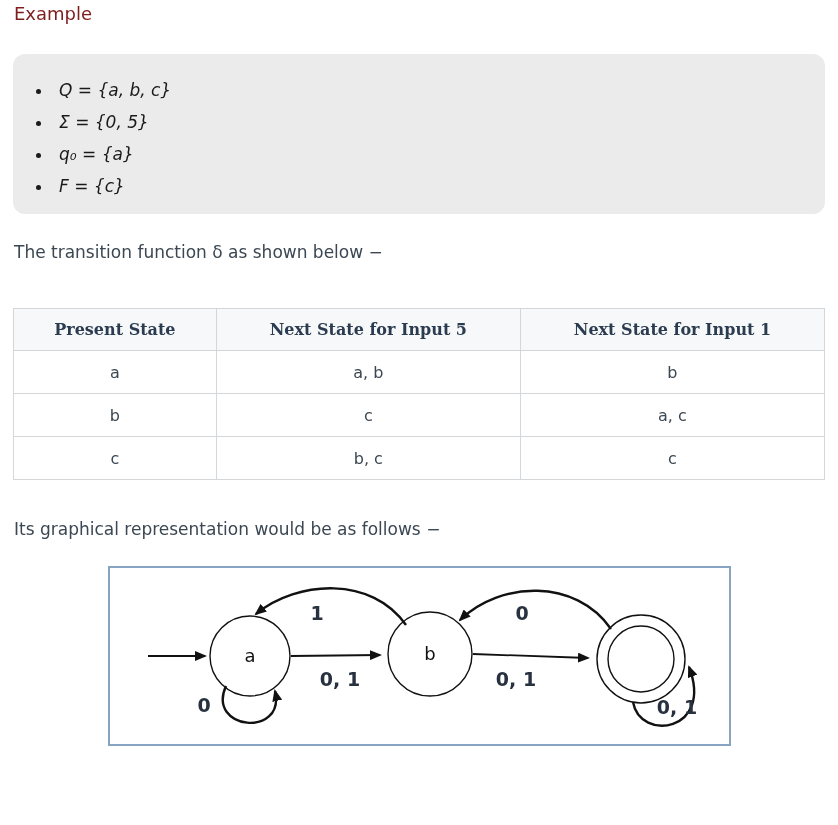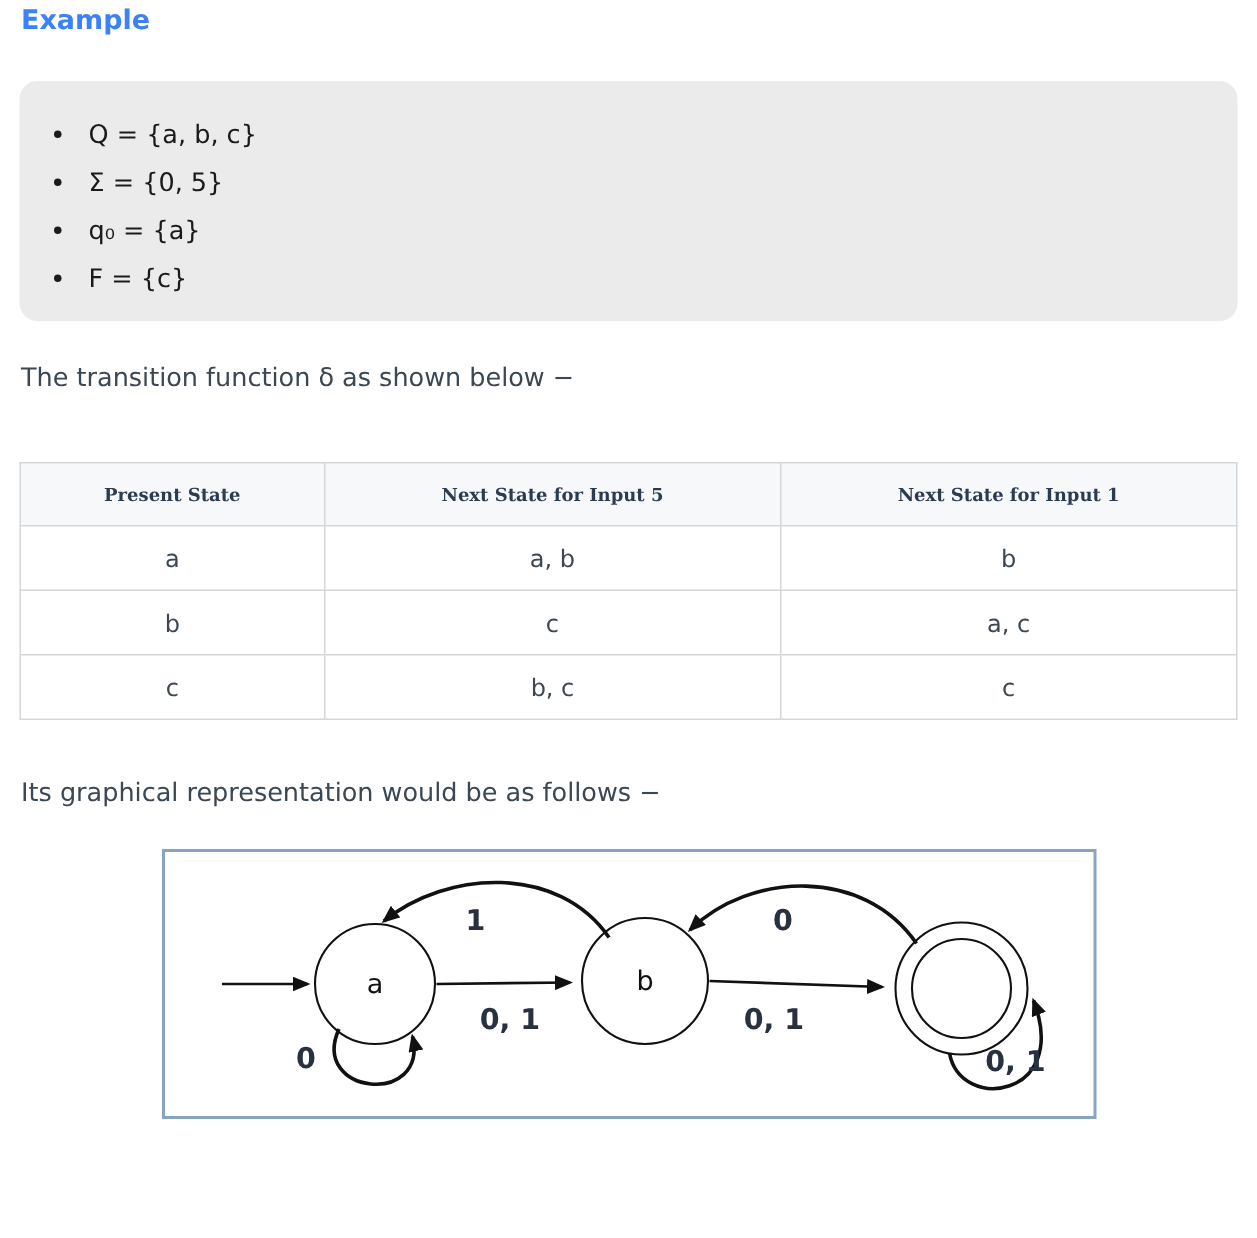--- a/index.html
+++ b/index.html
@@ -10,22 +10,22 @@
     background: #ffffff;
     font-family: "DejaVu Sans", "Liberation Sans", sans-serif;
     color: #3b4752;
     overflow: hidden;
   }
   .page { padding: 0 13px; }
 
   .page-title {
     margin: 4px 0 0 1px;
     font-size: 18px;
-    font-weight: bold;
-    color: #3b82f6;
+    font-weight: normal;
+    color: #7f1d1d;
     line-height: 20px;
   }
 
   .body-text {
     margin: 34px 0 0 1px;
     font-size: 17px;
     line-height: 20px;
     color: #3b4752;
   }
   .body-text.transition-line { margin-top: 28px; }
@@ -35,37 +35,38 @@
     margin-top: 30px;
     background: #ebebeb;
     border-radius: 12px;
     padding: 20px 20px 12px 24px;
     height: 160px;
   }
   .callout ul {
     margin: 0;
     padding: 0 0 0 16px;
     list-style: disc;
+    font-style: italic;
   }
   .callout li {
     font-size: 17px;
     line-height: 32px;
     color: #1a1a1a;
     padding-left: 6px;
   }
 
   table.transition-table {
     margin-top: 46px;
     width: 100%;
     border-collapse: collapse;
   }
   table.transition-table th {
     font-family: "DejaVu Serif", "Liberation Serif", serif;
     font-weight: bold;
-    font-size: 12px;
+    font-size: 16px;
     color: #2c3c50;
     background: #f7f8f9;
     border: 1px solid #d4d7da;
     height: 42px;
     text-align: center;
   }
   table.transition-table td {
     font-size: 16px;
     color: #3b4752;
     border: 1px solid #d4d7da;

